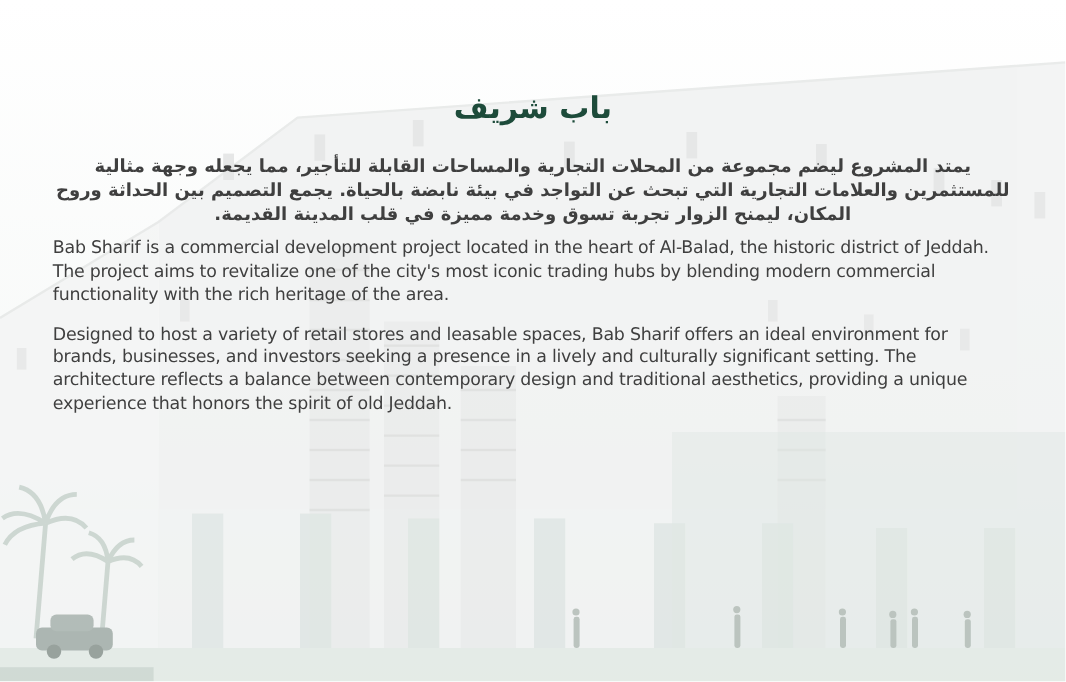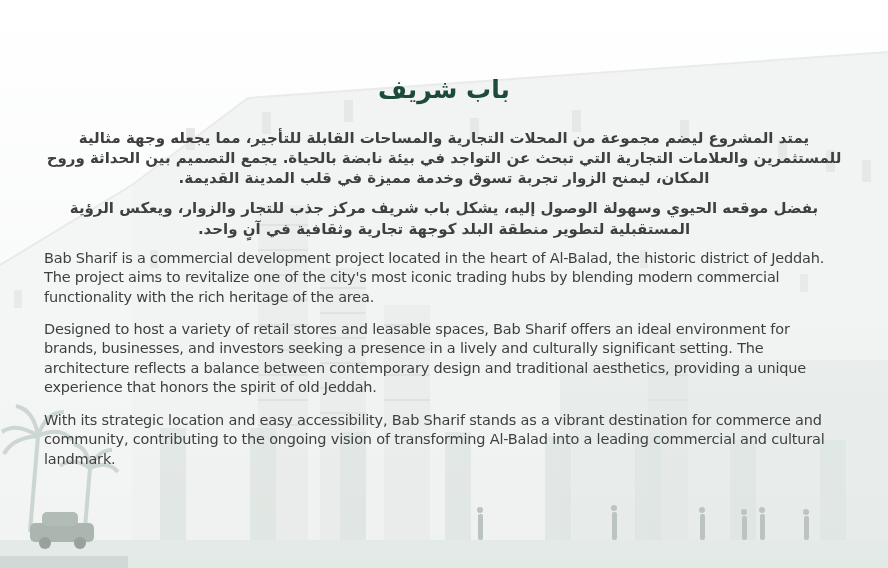--- a/index.html
+++ b/index.html
@@ -177,23 +177,21 @@
   </svg>
 
   <div class="content">
 
     <header class="header">
       <h1 class="title-ar" dir="rtl">باب شريف</h1>
     </header>
 
     <section class="arabic-section" dir="rtl">
       <p>يمتد المشروع ليضم مجموعة من المحلات التجارية والمساحات القابلة للتأجير، مما يجعله وجهة مثالية للمستثمرين والعلامات التجارية التي تبحث عن التواجد في بيئة نابضة بالحياة. يجمع التصميم بين الحداثة وروح المكان، ليمنح الزوار تجربة تسوق وخدمة مميزة في قلب المدينة القديمة.</p>
-      <p>بفضل موقعه الحيوي وسهولة الوصول إليه، يشكل باب شريف مركز جذب للتجار والزوار، ويعكس الرؤية المستقبلية لتطوير منطقة البلد كوجهة تجارية وثقافية في آنٍ واحد.</p>
     </section>
 
     <section class="english-section">
       <p>Bab Sharif is a commercial development project located in the heart of Al-Balad, the historic district of Jeddah. The project aims to revitalize one of the city's most iconic trading hubs by blending modern commercial functionality with the rich heritage of the area.</p>
       <p>Designed to host a variety of retail stores and leasable spaces, Bab Sharif offers an ideal environment for brands, businesses, and investors seeking a presence in a lively and culturally significant setting. The architecture reflects a balance between contemporary design and traditional aesthetics, providing a unique experience that honors the spirit of old Jeddah.</p>
-      <p>With its strategic location and easy accessibility, Bab Sharif stands as a vibrant destination for commerce and community, contributing to the ongoing vision of transforming Al-Balad into a leading commercial and cultural landmark.</p>
     </section>
 
   </div>
 </div>
 
 </body></html>

